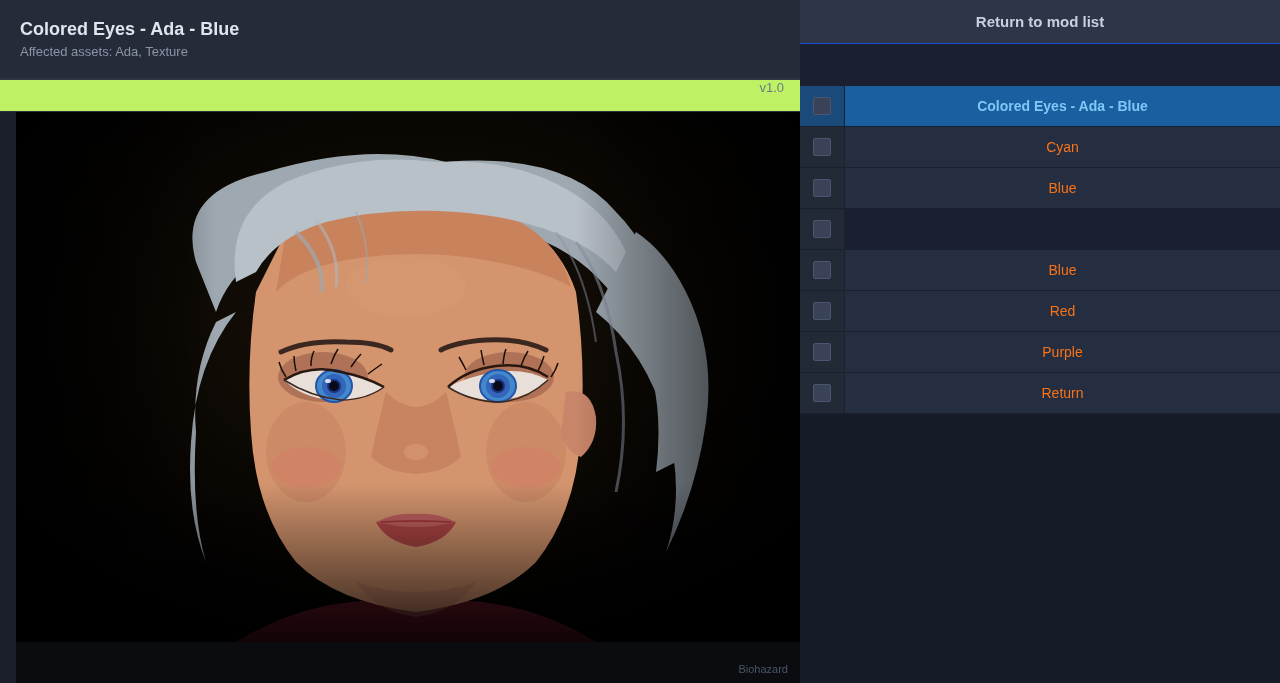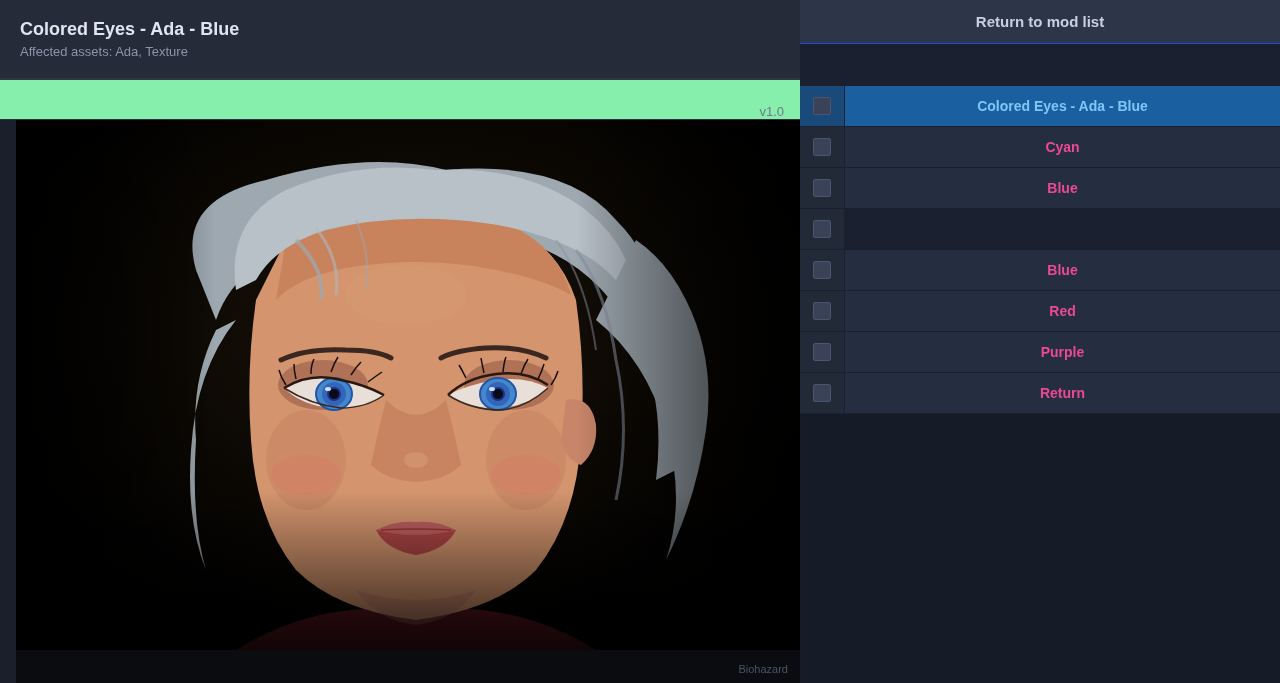--- a/index.html
+++ b/index.html
@@ -42,24 +42,24 @@
       font-weight: 600;
       margin-bottom: 4px;
     }
 
     .mod-subtitle {
       color: #8a95a8;
       font-size: 13px;
     }
 
     .mod-version-bar {
-      background-color: #86efac;
-      height: 40px;
-      display: flex;
-      align-items: flex-end;
+      background-color: #bef264;
+      height: 32px;
+      display: flex;
+      align-items: flex-start;
       justify-content: flex-end;
       padding-right: 16px;
       border-bottom: 1px solid #2a3040;
     }
 
     .mod-version {
       color: #6e7a8a;
       font-size: 13px;
     }
 
@@ -152,23 +152,23 @@
       justify-content: center;
     }
 
     .mod-list-item .label-area {
       flex: 1;
       background-color: #252e40;
       display: flex;
       align-items: center;
       justify-content: center;
       cursor: pointer;
-      color: #ec4899;
+      color: #f97316;
       font-size: 14px;
-      font-weight: 700;
+      font-weight: 400;
     }
 
     .mod-list-item.active .label-area {
       background-color: #1a5fa0;
       color: #7ec8f8;
       font-weight: 600;
     }
 
     .mod-list-item.active .checkbox-area {
       background-color: #1a4a7a;

